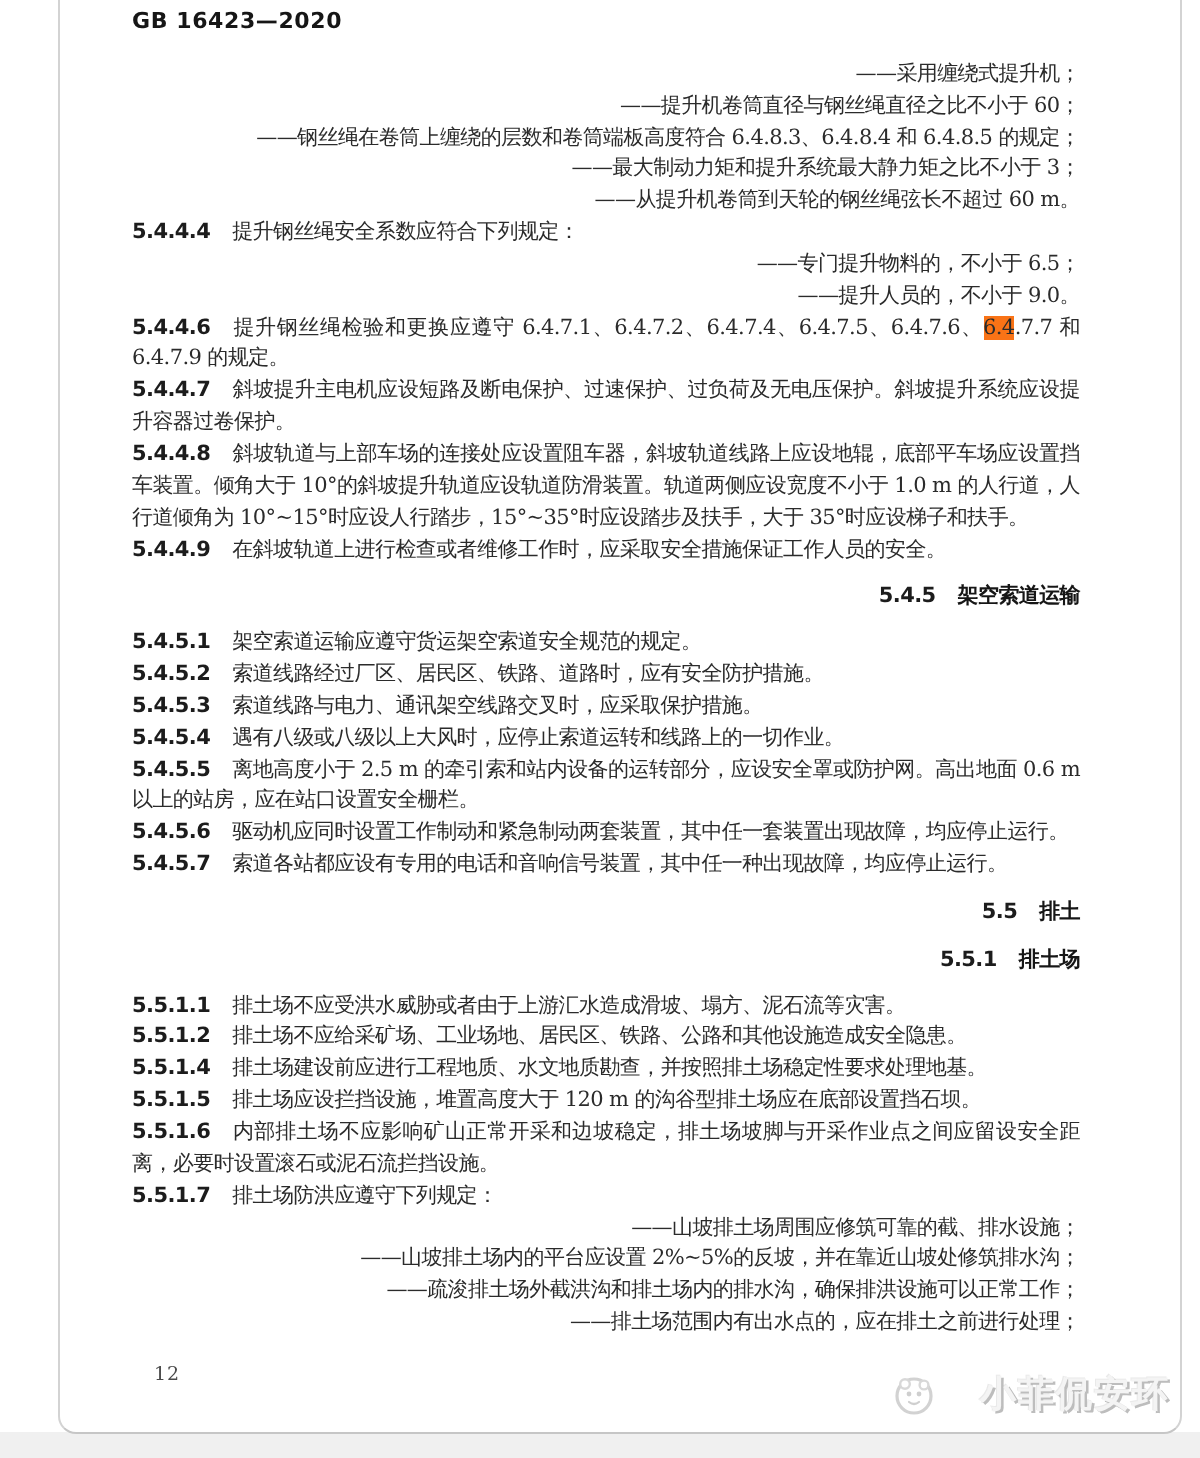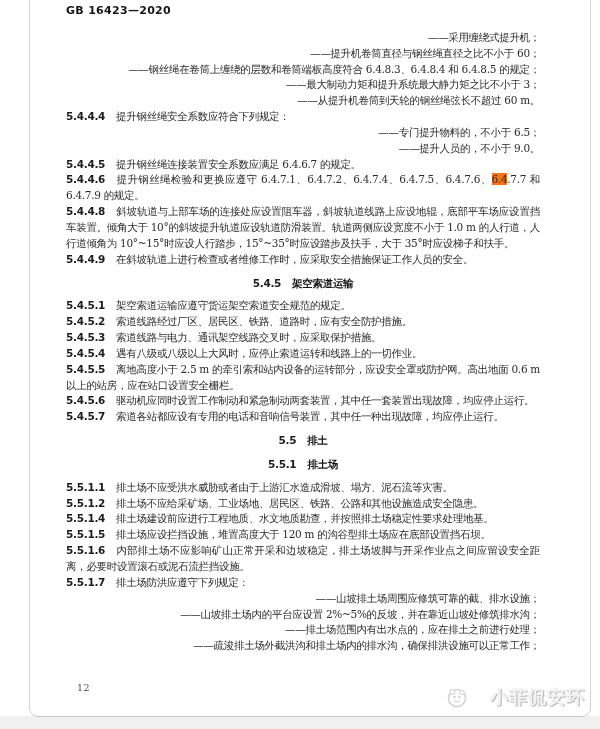--- a/index.html
+++ b/index.html
@@ -30,21 +30,21 @@
     font-weight:bold; font-size:11px; color:#161616;
     letter-spacing:0.3px; margin-bottom:11px; text-align:left;
   }
   .para { text-align:justify; }
   .num {
     font-family:"DejaVu Sans","Liberation Sans",sans-serif;
     font-weight:bold; color:#1c1c1c; margin-right:11px; white-space:nowrap;
   }
   .heading {
     font-family:"DejaVu Sans","Liberation Sans",sans-serif;
-    font-weight:bold; color:#161616; margin:8px 0 7px 0; text-align:center;
+    font-weight:bold; color:#161616; margin:8px 0 7px 0; text-align:right;
   }
   .dash { padding-left:22px; text-align:right; }
   .hl { background:#f97316; }
   .page-number {
     position:absolute; left:47px; top:682px;
     font-size:9.5px; color:#4a4a4a; letter-spacing:0.5px;
   }
   .watermark {
     position:absolute; right:15px; top:685px;
     display:flex; align-items:center; gap:22px;
@@ -71,24 +71,24 @@
     <div class="para dash"><span>——提升机卷筒直径与钢丝绳直径之比不小于 60；</span></div>
     <div class="para dash"><span>——钢丝绳在卷筒上缠绕的层数和卷筒端板高度符合 6.4.8.3、6.4.8.4 和 6.4.8.5 的规定；</span></div>
     <div class="para dash"><span>——最大制动力矩和提升系统最大静力矩之比不小于 3；</span></div>
     <div class="para dash"><span>——从提升机卷筒到天轮的钢丝绳弦长不超过 60 m。</span></div>
 
     <div class="para"><span class="num">5.4.4.4</span><span>提升钢丝绳安全系数应符合下列规定：</span></div>
 
     <div class="para dash"><span>——专门提升物料的，不小于 6.5；</span></div>
     <div class="para dash"><span>——提升人员的，不小于 9.0。</span></div>
 
-    <div class="para"><span class="num">5.4.4.5</span><span>提升钢丝绳连接装置安全系数应满足 6.4.6.7 的规定。</span></div>
 
     <div class="para"><span class="num">5.4.4.6</span><span>提升钢丝绳检验和更换应遵守 6.4.7.1、6.4.7.2、6.4.7.4、6.4.7.5、6.4.7.6、</span><span class="hl">6.4</span><span>.7.7 和 6.4.7.9 的规定。</span></div>
 
+    <div class="para"><span class="num">5.4.4.7</span><span>斜坡提升主电机应设短路及断电保护、过速保护、过负荷及无电压保护。斜坡提升系统应设提升容器过卷保护。</span></div>
     <div class="para"><span class="num">5.4.4.8</span><span>斜坡轨道与上部车场的连接处应设置阻车器，斜坡轨道线路上应设地辊，底部平车场应设置挡车装置。倾角大于 10°的斜坡提升轨道应设轨道防滑装置。轨道两侧应设宽度不小于 1.0 m 的人行道，人行道倾角为 10°~15°时应设人行踏步，15°~35°时应设踏步及扶手，大于 35°时应设梯子和扶手。</span></div>
     <div class="para"><span class="num">5.4.4.9</span><span>在斜坡轨道上进行检查或者维修工作时，应采取安全措施保证工作人员的安全。</span></div>
 
     <div class="para heading"><span class="num">5.4.5</span><span>架空索道运输</span></div>
 
     <div class="para"><span class="num">5.4.5.1</span><span>架空索道运输应遵守货运架空索道安全规范的规定。</span></div>
     <div class="para"><span class="num">5.4.5.2</span><span>索道线路经过厂区、居民区、铁路、道路时，应有安全防护措施。</span></div>
     <div class="para"><span class="num">5.4.5.3</span><span>索道线路与电力、通讯架空线路交叉时，应采取保护措施。</span></div>
     <div class="para"><span class="num">5.4.5.4</span><span>遇有八级或八级以上大风时，应停止索道运转和线路上的一切作业。</span></div>
     <div class="para"><span class="num">5.4.5.5</span><span>离地高度小于 2.5 m 的牵引索和站内设备的运转部分，应设安全罩或防护网。高出地面 0.6 m 以上的站房，应在站口设置安全栅栏。</span></div>
@@ -100,22 +100,22 @@
 
     <div class="para"><span class="num">5.5.1.1</span><span>排土场不应受洪水威胁或者由于上游汇水造成滑坡、塌方、泥石流等灾害。</span></div>
     <div class="para"><span class="num">5.5.1.2</span><span>排土场不应给采矿场、工业场地、居民区、铁路、公路和其他设施造成安全隐患。</span></div>
     <div class="para"><span class="num">5.5.1.4</span><span>排土场建设前应进行工程地质、水文地质勘查，并按照排土场稳定性要求处理地基。</span></div>
     <div class="para"><span class="num">5.5.1.5</span><span>排土场应设拦挡设施，堆置高度大于 120 m 的沟谷型排土场应在底部设置挡石坝。</span></div>
     <div class="para"><span class="num">5.5.1.6</span><span>内部排土场不应影响矿山正常开采和边坡稳定，排土场坡脚与开采作业点之间应留设安全距离，必要时设置滚石或泥石流拦挡设施。</span></div>
     <div class="para"><span class="num">5.5.1.7</span><span>排土场防洪应遵守下列规定：</span></div>
 
     <div class="para dash"><span>——山坡排土场周围应修筑可靠的截、排水设施；</span></div>
     <div class="para dash"><span>——山坡排土场内的平台应设置 2%~5%的反坡，并在靠近山坡处修筑排水沟；</span></div>
+    <div class="para dash"><span>——疏浚排土场外截洪沟和排土场内的排水沟，确保排洪设施可以正常工作；</span></div>
     <div class="para dash"><span>——排土场范围内有出水点的，应在排土之前进行处理；</span></div>
-    <div class="para dash"><span>——疏浚排土场外截洪沟和排土场内的排水沟，确保排洪设施可以正常工作；</span></div>
   </div>
 
   <div class="page-number">12</div>
 </div>
 
 <div class="watermark">
   <svg class="wm-icon" viewBox="0 0 24 22" xmlns="http://www.w3.org/2000/svg">
     <circle cx="13" cy="12" r="8.5" fill="#ffffff" stroke="#d2d2d2" stroke-width="1.6"></circle>
     <circle cx="8.5" cy="6" r="2.4" fill="#ffffff" stroke="#d8d8d8" stroke-width="1.2"></circle>
     <circle cx="18" cy="6.5" r="2.2" fill="#ffffff" stroke="#d8d8d8" stroke-width="1.2"></circle>

